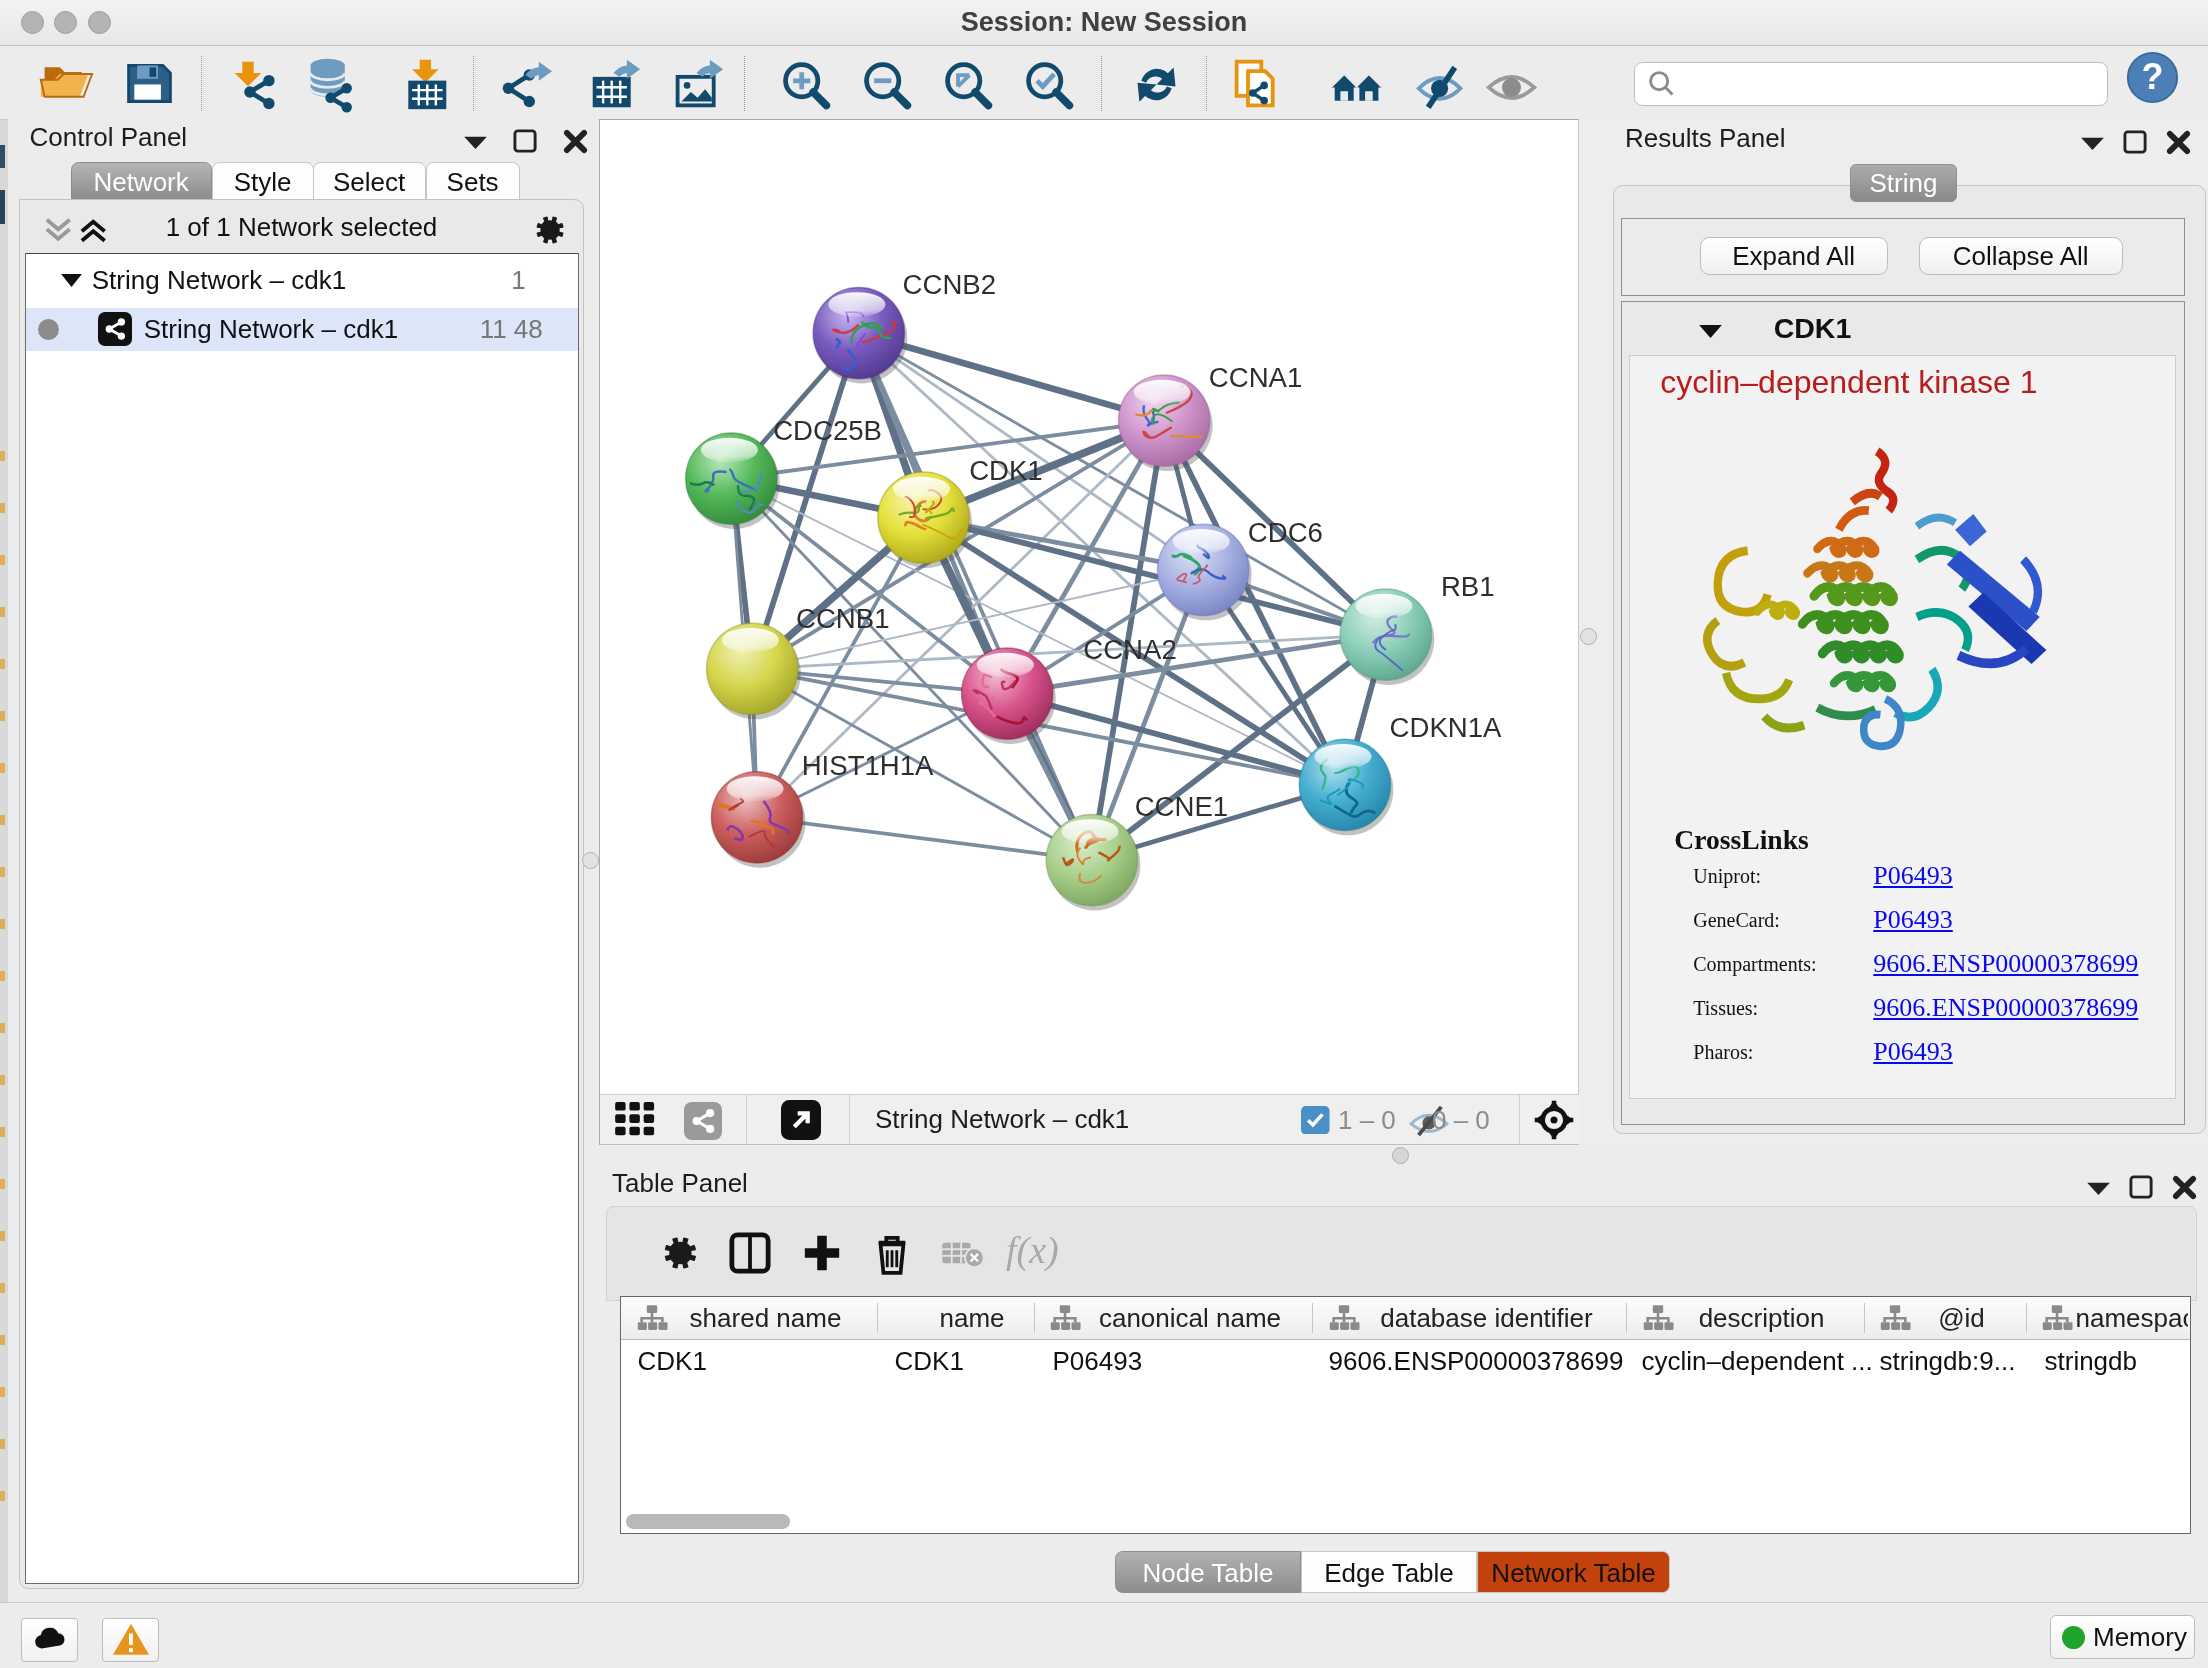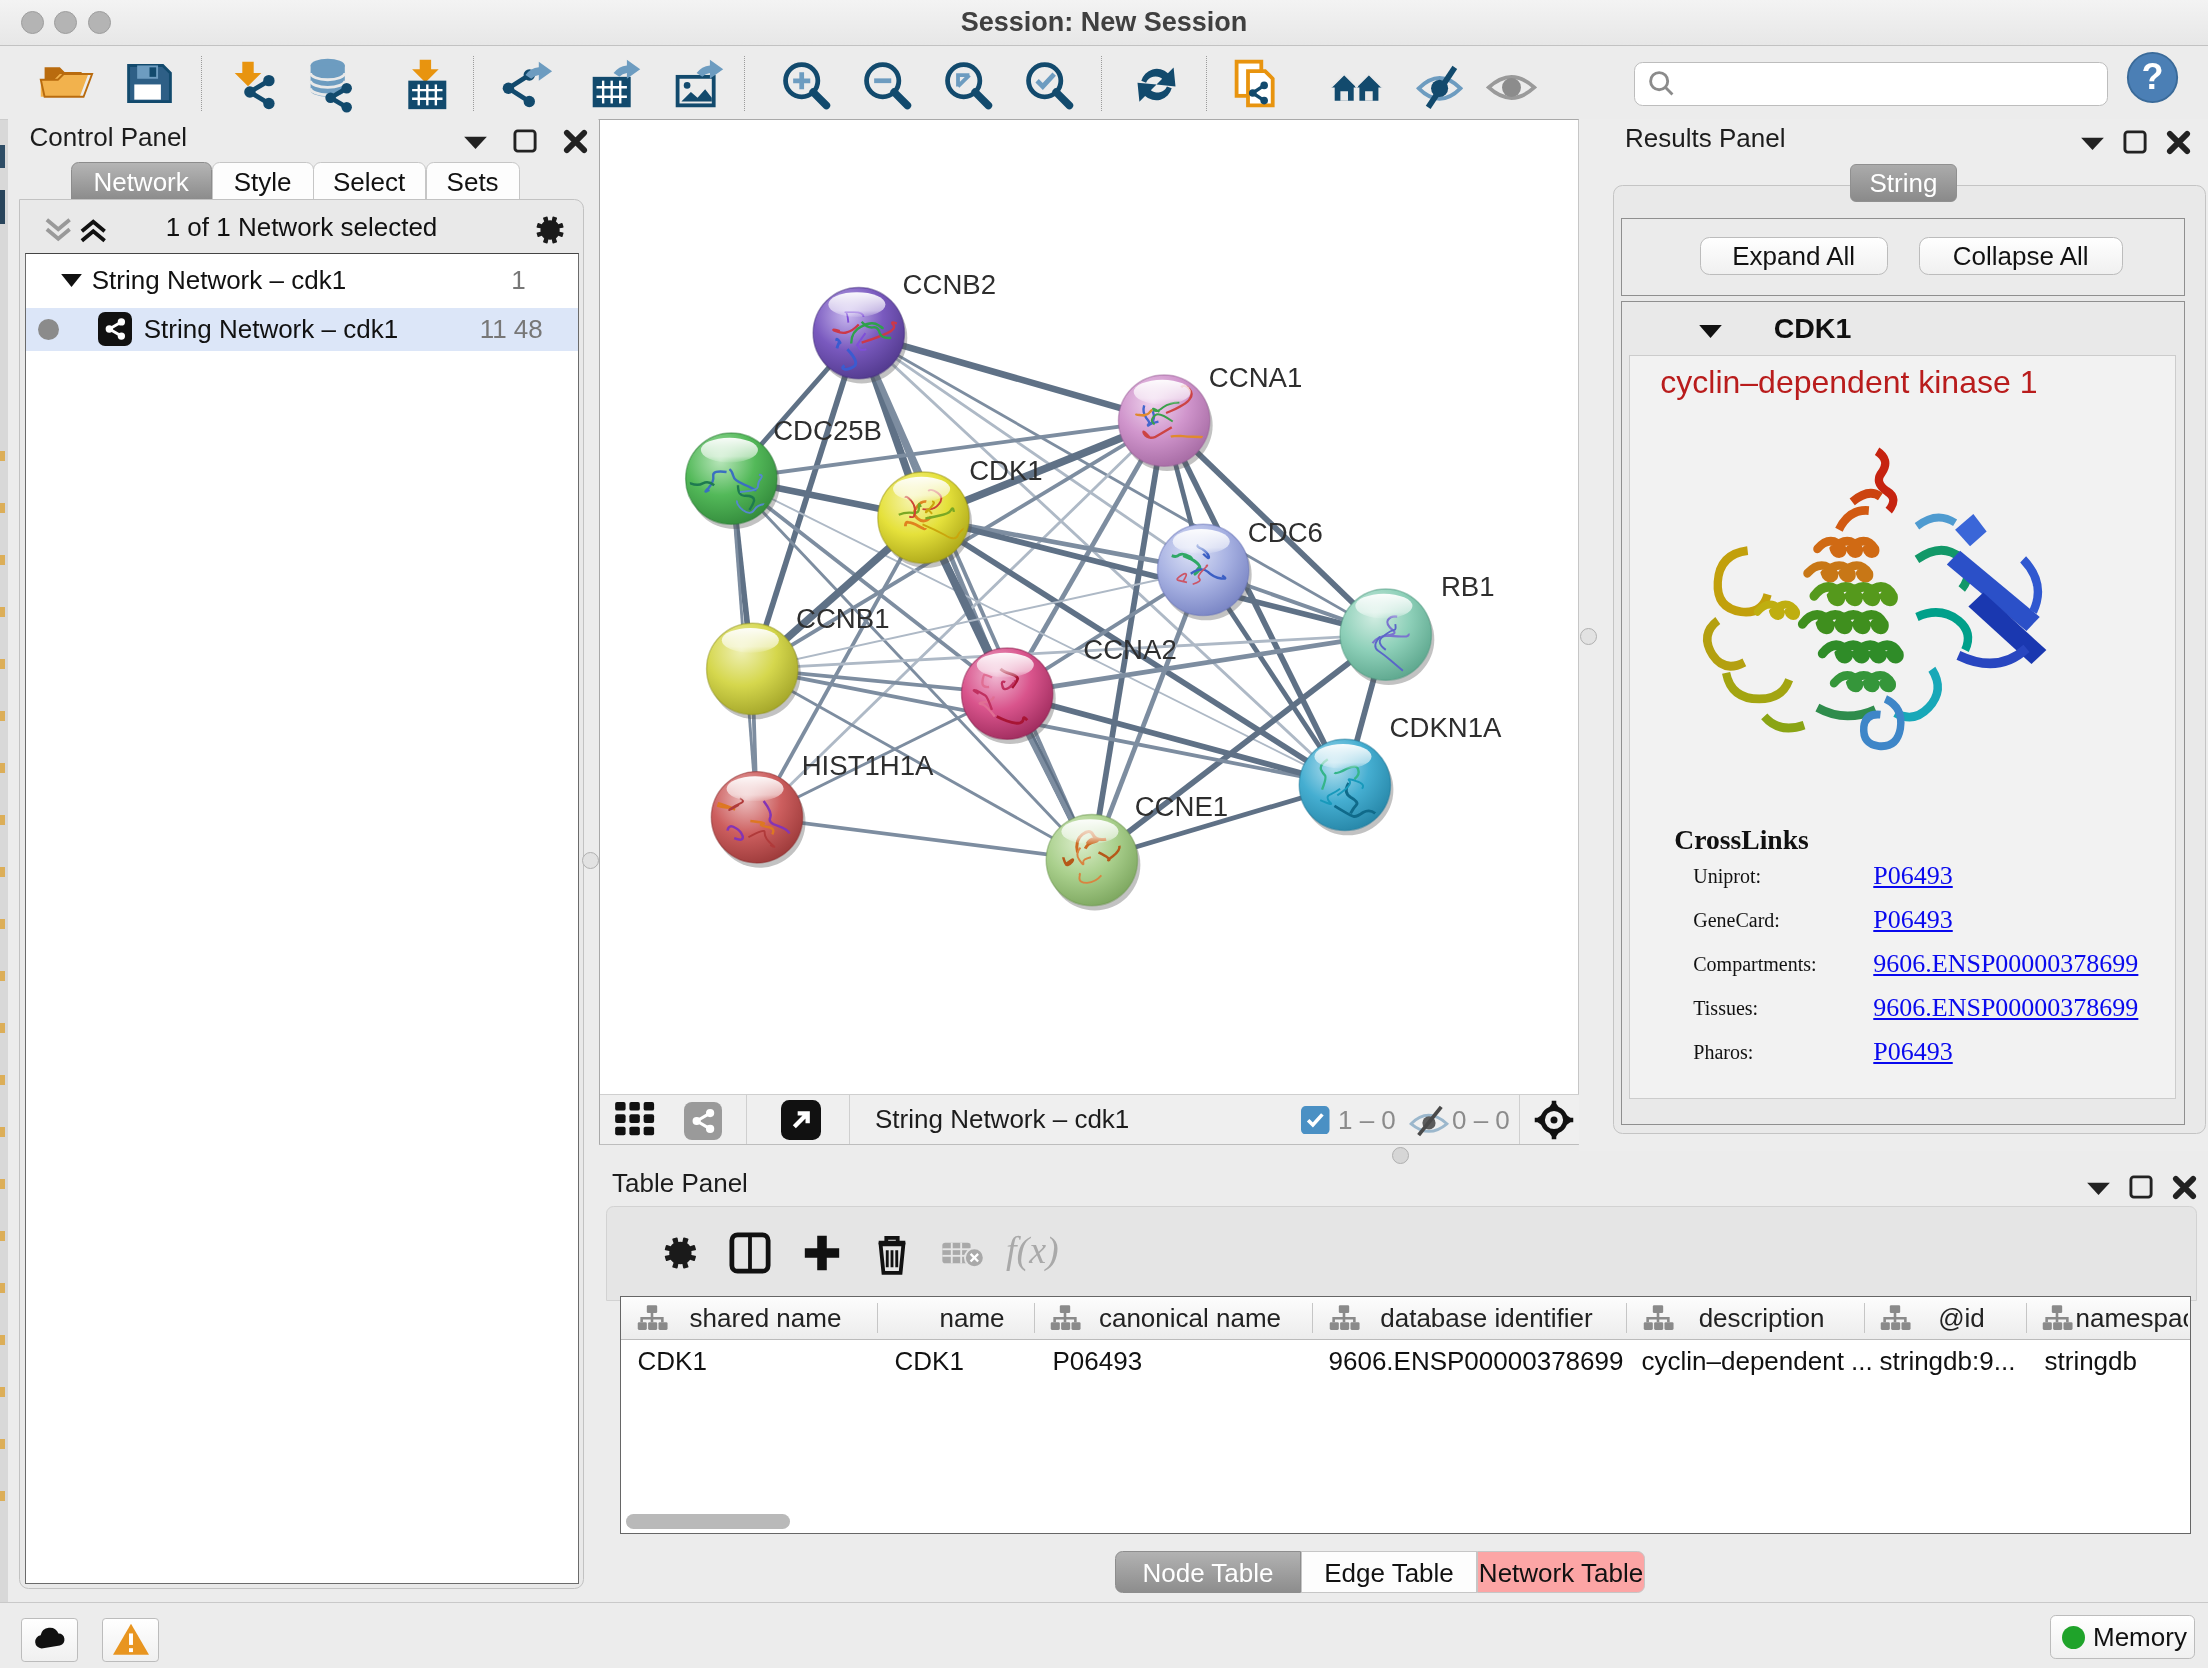--- a/index.html
+++ b/index.html
@@ -566,21 +566,21 @@
         <svg width="28.5" height="28.5" viewBox="0 0 24 24" style="position:absolute;left:701px;top:10.5px;">
           <rect width="24" height="24" rx="4" fill="#4a90c4"></rect>
           <path d="M6 12 l4 4 8 -9" stroke="#fff" stroke-width="3" fill="none"></path>
         </svg>
         <div style="position:absolute;left:738px;top:9.5px;font-size:26px;color:#8b8b8b;">1 – 0</div>
         <svg width="44" height="32" style="position:absolute;left:807px;top:9.5px;" viewBox="0 0 46 34">
           <path d="M4 20 q18 -18 38 0 q-19 16 -38 0 z" fill="none" stroke="#9bb7cc" stroke-width="3"></path>
           <circle cx="23" cy="19" r="7" fill="#5b5b5b"></circle>
           <path d="M36 2 L12 32" stroke="#4a4a4a" stroke-width="4"></path>
         </svg>
-        <div style="position:absolute;left:852px;top:9.5px;font-size:26px;color:#8b8b8b;">0 – 0</div>
+        <div style="position:absolute;left:832px;top:9.5px;font-size:26px;color:#8b8b8b;">0 – 0</div>
         <div style="position:absolute;left:919px;top:0;height:49px;border-left:1px solid #cfcfcf;"></div>
         <svg width="42" height="42" viewBox="0 0 24 24" style="position:absolute;left:933px;top:3.8px;">
           <circle cx="12" cy="12" r="6.5" fill="none" stroke="#111" stroke-width="2.6"></circle>
           <circle cx="12" cy="12" r="2" fill="#111"></circle>
           <path d="M12 1 v5 M12 18 v5 M1 12 h5 M18 12 h5" stroke="#111" stroke-width="2.6"></path>
           <path d="M12 1 l-3 4 h6 z M12 23 l-3 -4 h6 z M1 12 l4 -3 v6 z M23 12 l-4 -3 v6 z" fill="#111"></path>
         </svg>
       </div>
     <div style="position:absolute;left:275px;top:8.6px;font-size:26px;color:#1c1c1c;">String Network – cdk1</div>
   </div>
@@ -756,21 +756,21 @@
         <div style="position:absolute;left:708px;top:5.7px;font-size:26px;color:#111;white-space:nowrap;">9606.ENSP00000378699</div>
         <div style="position:absolute;left:1021px;top:5.7px;font-size:26px;color:#111;white-space:nowrap;">cyclin–dependent ...</div>
         <div style="position:absolute;left:1259px;top:5.7px;font-size:26px;color:#111;white-space:nowrap;">stringdb:9...</div>
         <div style="position:absolute;left:1424px;top:5.7px;font-size:26px;color:#111;white-space:nowrap;">stringdb</div>
       </div>
     <div style="position:absolute;left:5.7px;bottom:3.8px;width:164px;height:15px;background:#b9b9b9;border-radius:7.6px;"></div>
   </div>
   <div id="tbl-tabs">
       <div style="position:absolute;left:525px;top:397px;width:186px;height:42px;background:linear-gradient(#b2b2b2,#8d8d8d);border:1px solid #8d8d8d;border-radius:7.6px 0 0 7.6px;color:#fff;font-size:26px;text-align:center;line-height:42px;box-sizing:border-box;">Node Table</div>
       <div style="position:absolute;left:711px;top:397px;width:176px;height:42px;background:#fdfdfd;border:1px solid #c6c6c6;color:#111;font-size:26px;text-align:center;line-height:42px;box-sizing:border-box;">Edge Table</div>
-      <div style="position:absolute;left:887px;top:397px;width:168px;height:42px;background:#fca5a5;border:1px solid #c6c6c6;border-radius:0 7.6px 7.6px 0;color:#111;font-size:26px;text-align:center;line-height:42px;box-sizing:border-box;">Network Table</div>
+      <div style="position:absolute;left:887px;top:397px;width:193px;height:42px;background:#c2410c;border:1px solid #c6c6c6;border-radius:0 7.6px 7.6px 0;color:#111;font-size:26px;text-align:center;line-height:42px;box-sizing:border-box;">Network Table</div>
     </div>
 </div>
 
 <div class="abs" style="left:582px;top:852px;width:15px;height:15px;border-radius:50%;background:#e2e2e2;border:1px solid #b0b0b0;"></div>
 <div class="abs" style="left:1580px;top:628px;width:15px;height:15px;border-radius:50%;background:#e2e2e2;border:1px solid #b0b0b0;"></div>
 <div class="abs" style="left:1392px;top:1147px;width:15px;height:15px;border-radius:50%;background:#d6d6d6;border:1px solid #b0b0b0;"></div>
 <div id="statusbar" class="abs">
   <div class="btn" style="position:absolute;left:21px;top:15px;width:55px;height:42px;border-radius:3.8px;">
     <svg width="42" height="30" viewBox="0 0 44 32" style="margin-top:4.8px;">
         <path d="M13 26 a7 7 0 0 1 -1 -13.9 A10 10 0 0 1 31 10 a6.5 6.5 0 0 1 1.5 12.8 z" fill="#111"></path>

